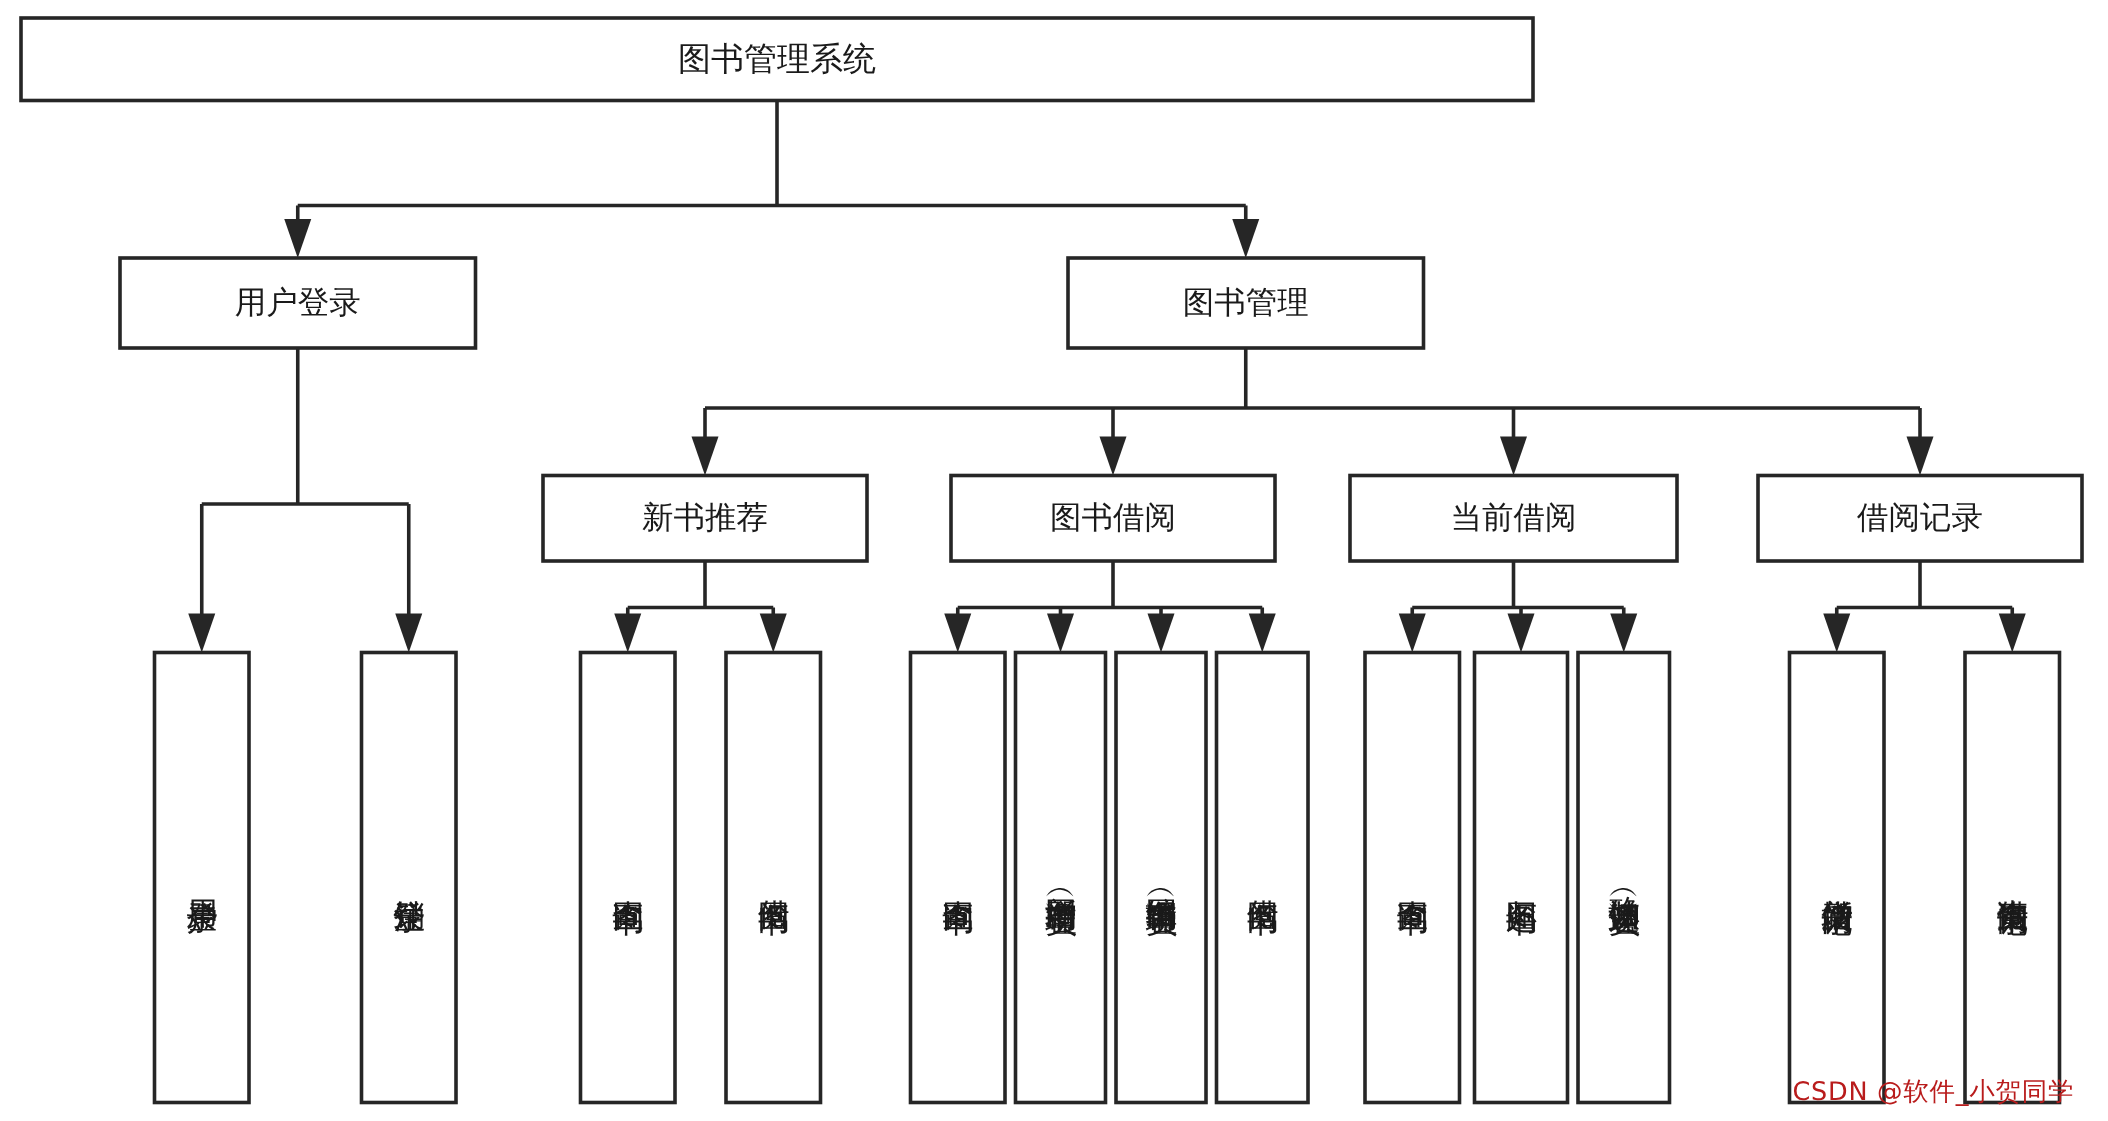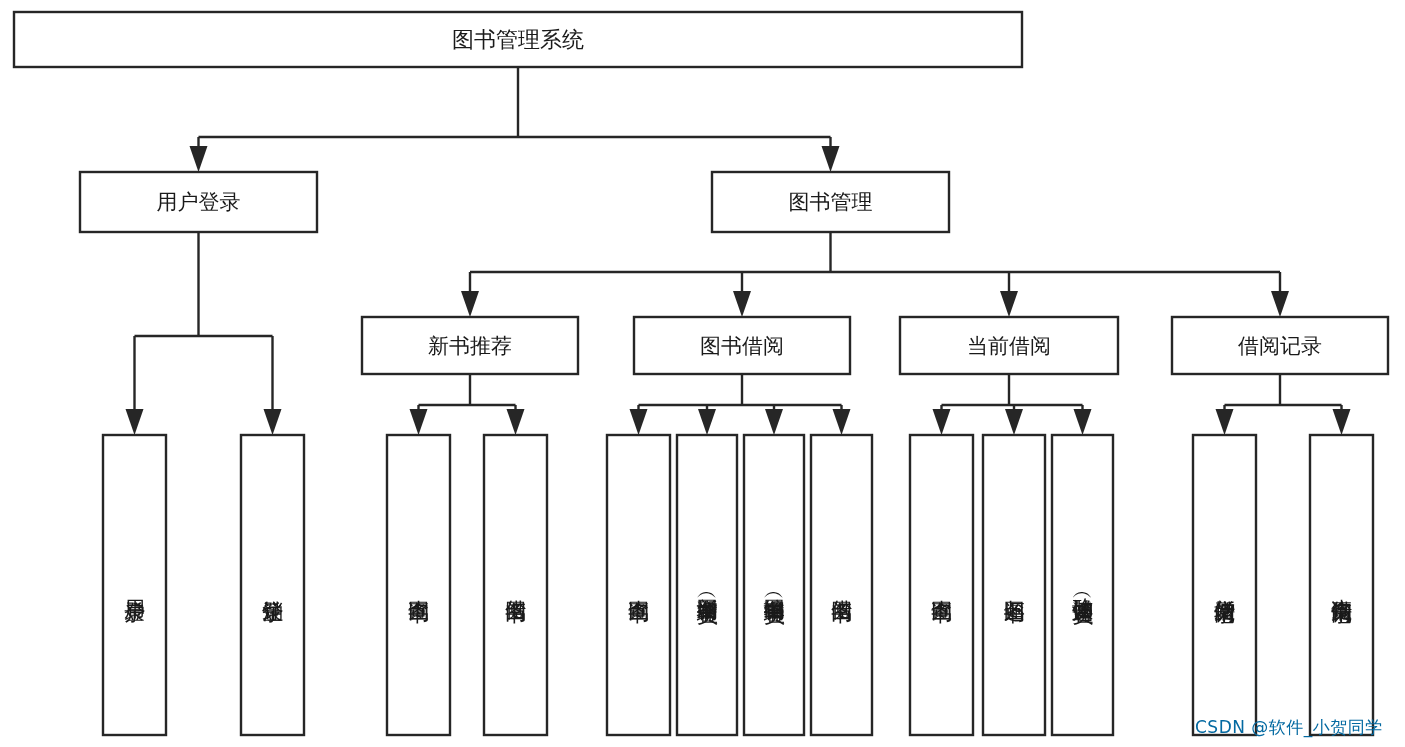--- a/index.html
+++ b/index.html
@@ -69,21 +69,21 @@
     line-height: 1.08;
     color: #1a1a1a;
     letter-spacing: 1px;
     white-space: nowrap;
     text-align: center;
   }
   .watermark {
     position: absolute;
     font-family: "DejaVu Sans", "Liberation Sans", sans-serif;
     font-size: 17px;
-    color: #0369a1;
+    color: #b91c1c;
     letter-spacing: 0.5px;
     white-space: nowrap;
   }
 </style>
 </head>
 <body>
 
 <div id="diagram-root">
   <svg class="diagram-canvas" viewBox="0 0 1405 747">
     <g id="edges-layer">

